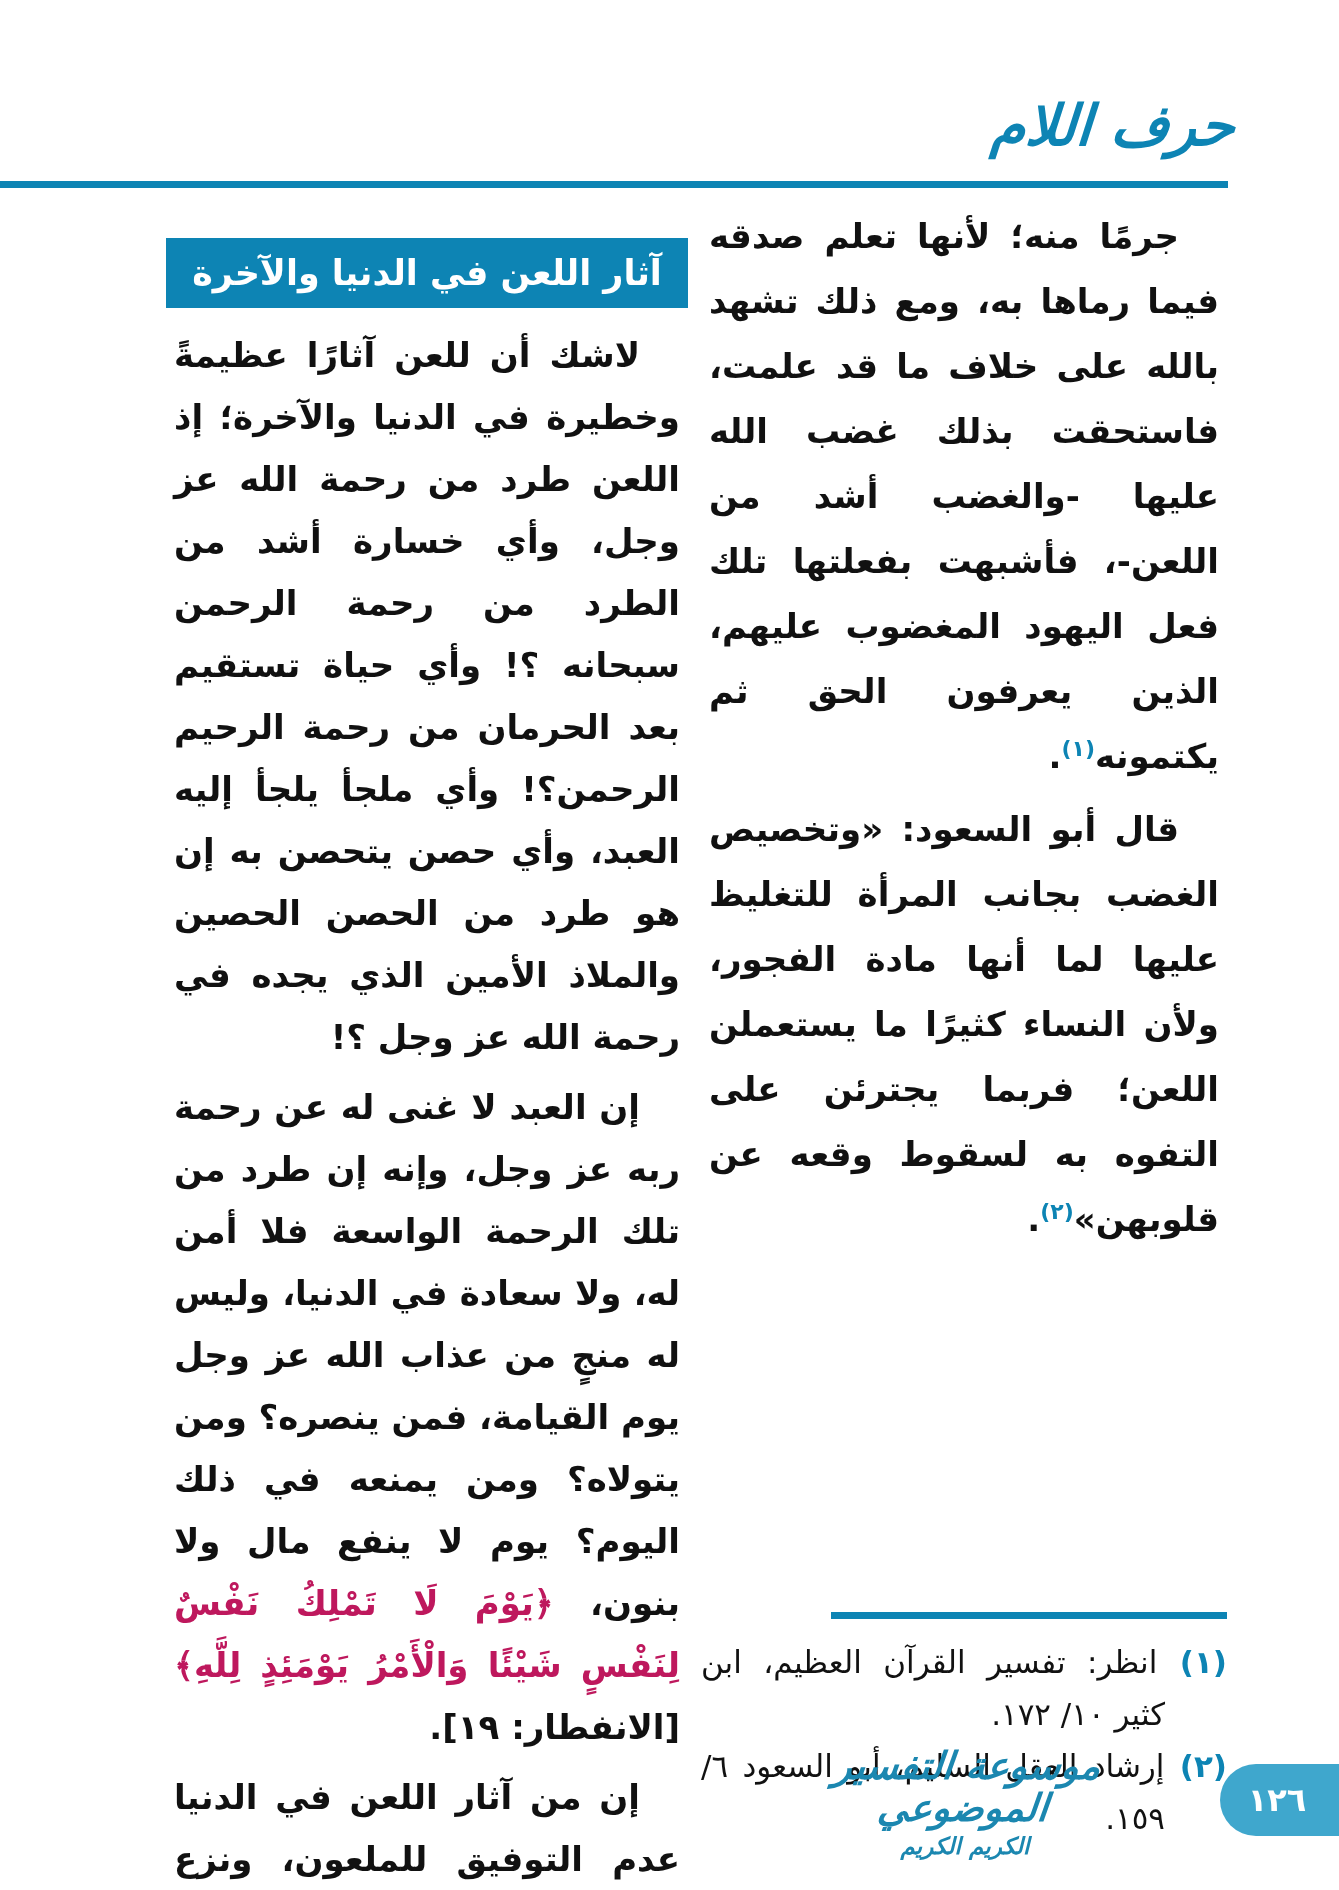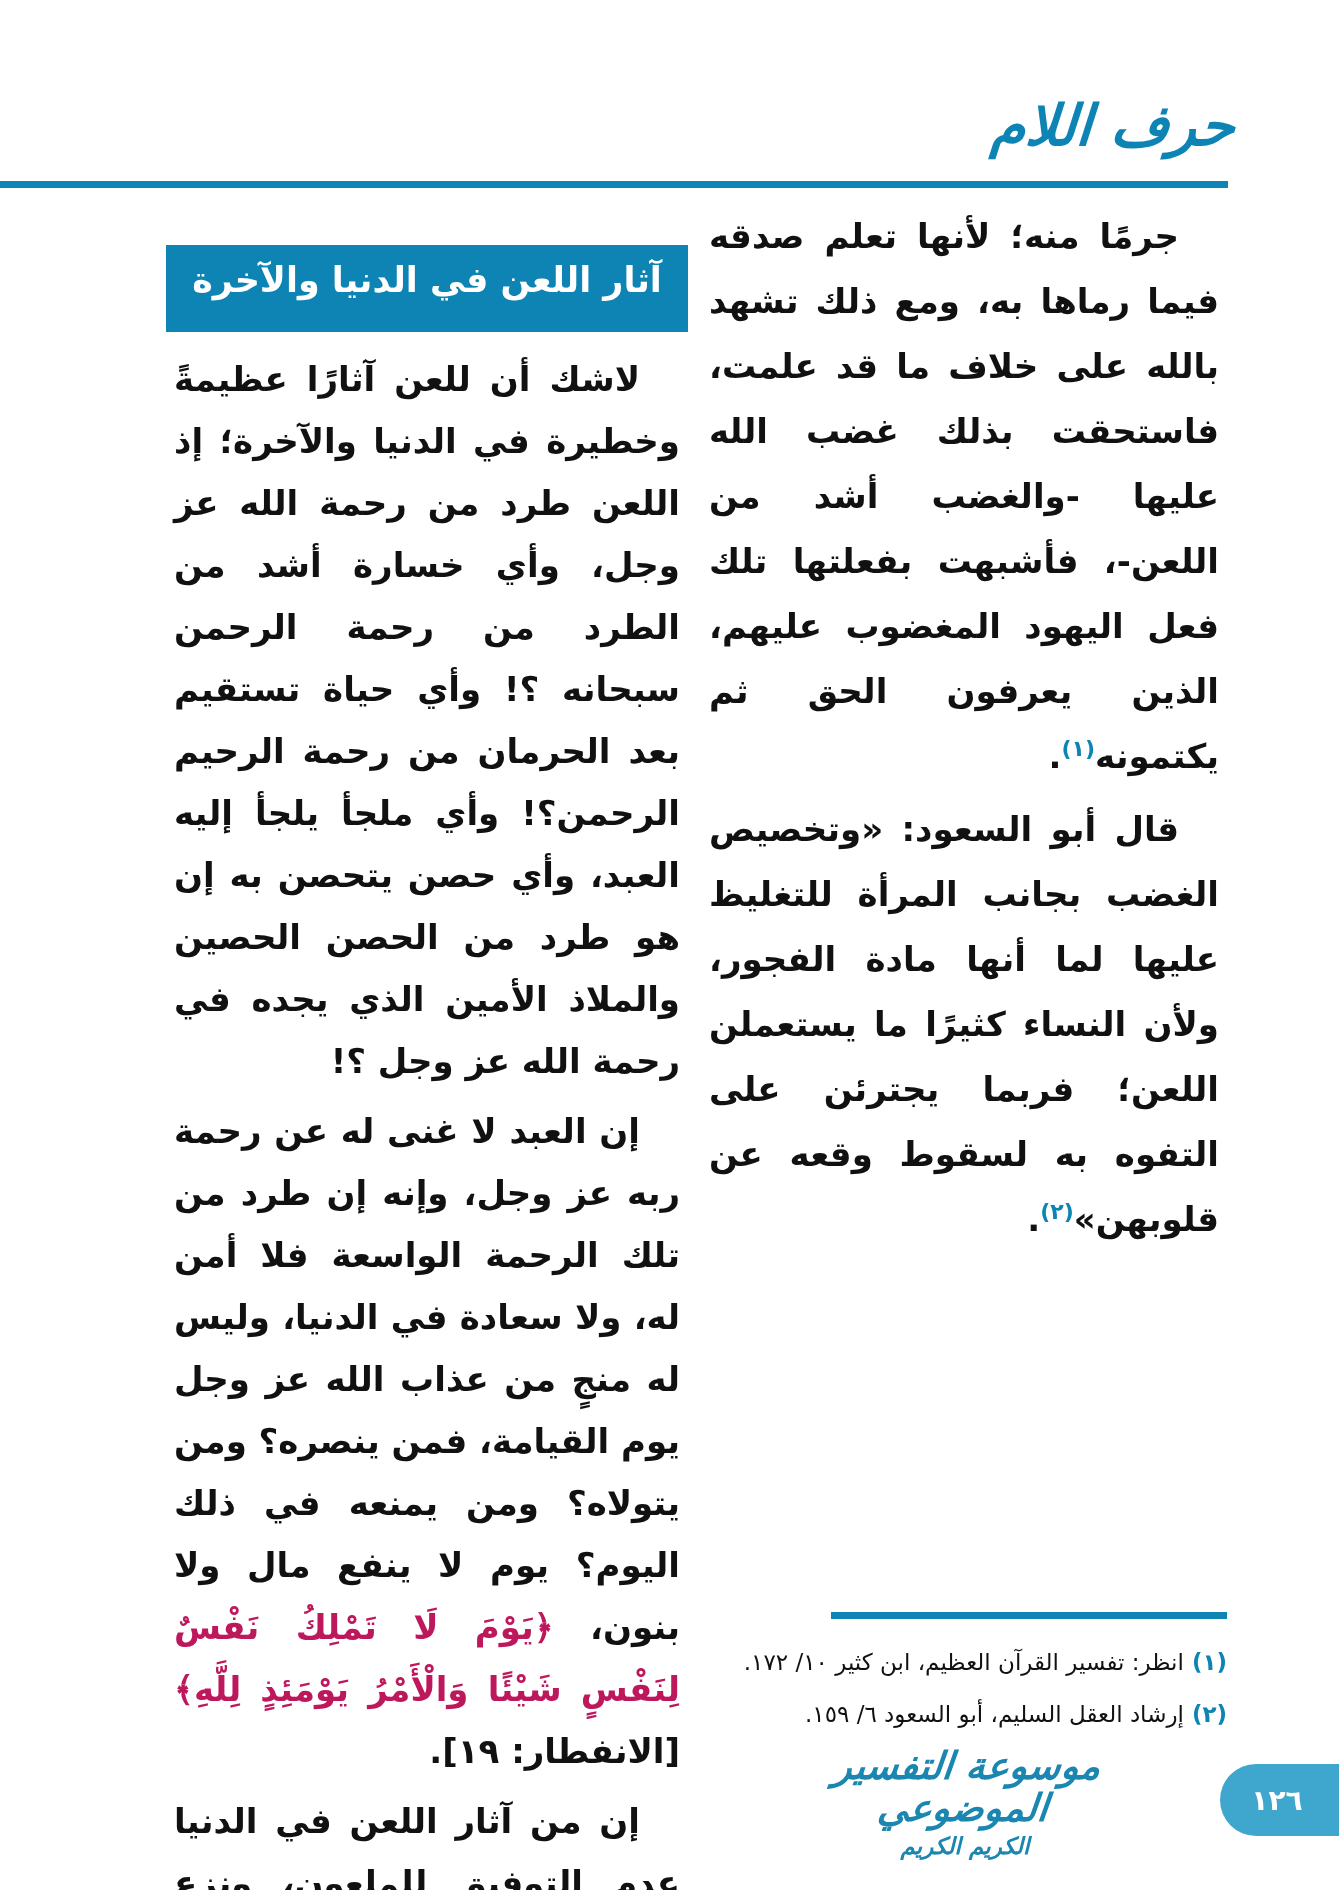--- a/index.html
+++ b/index.html
@@ -28,22 +28,22 @@
   
   .col-right{
     position:absolute;top:196px;right:112px;width:526px;
   }
   .col-left{
     position:absolute;top:230px;left:166px;width:522px;
   }
   .section-heading{
     background:#0d84b4;color:#ffffff;
     text-align:center;font-size:35px;font-weight:bold;
-    height:87px;line-height:70px;
-    margin:15px 0 16px 0;
+    height:70px;line-height:70px;
+    margin:8px 0 16px 0;
   }
   .para{
     margin:8px;
     text-align:justify;
     font-size:34px;line-height:62px;
     text-indent:40px;
     font-weight:bold;
   }
   .col-right .para{font-size:34px;line-height:65px;}
   .quran{color:#be185d;font-weight:bold;}
@@ -51,21 +51,21 @@
     color:#0d84b4;font-size:22px;font-weight:bold;
     vertical-align:super;line-height:0;
   }
   
   .fn-rule{
     position:absolute;top:1612px;right:112px;
     width:396px;height:7px;background:#0d84b4;
   }
   .footnotes{
     position:absolute;top:1636px;right:112px;width:526px;
-    font-size:23px;line-height:52px;
+    font-size:31px;line-height:52px;
   }
   .footnote{
     text-align:justify;
     padding-right:62px;text-indent:-62px;
     margin:0;
   }
   .fn-marker{color:#0d84b4;font-weight:bold;}
   
   .footer-logo{
     position:absolute;top:1746px;left:760px;width:410px;
@@ -78,21 +78,21 @@
   .footer-logo .l2{
     font-size:23px;font-weight:bold;font-style:italic;
     margin-top:4px;
   }
   .page-badge{
     position:absolute;top:1764px;right:0;
     width:119px;height:72px;
     background:#3fa7cd;color:#ffffff;
     border-radius:40px 0 0 40px;
     display:flex;align-items:center;justify-content:center;
-    font-size:28px;font-weight:bold;letter-spacing:7px;
+    font-size:32px;font-weight:bold;letter-spacing:7px;
     padding-right:5px;box-sizing:border-box;
   }
 </style>
 </head>
 <body>
 
 <div class="page">
 
   <div class="header-title">حرف اللام</div>
   <div class="header-rule"></div>

